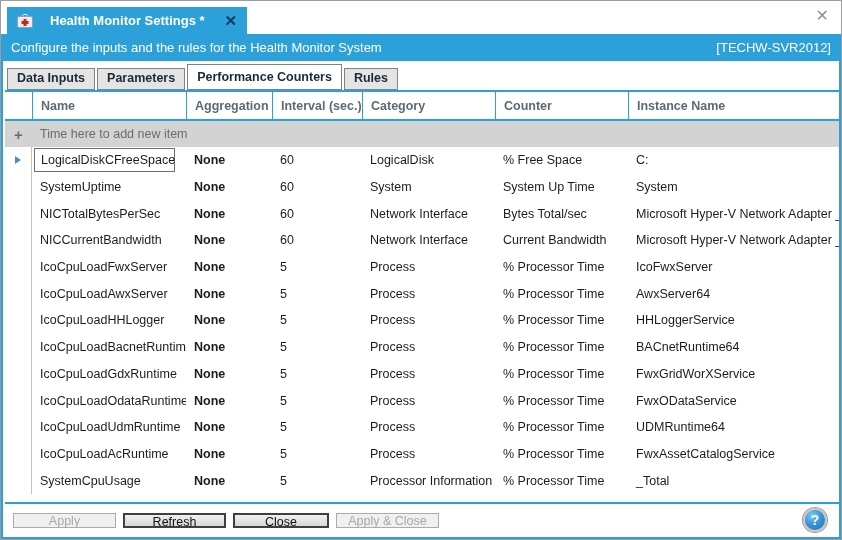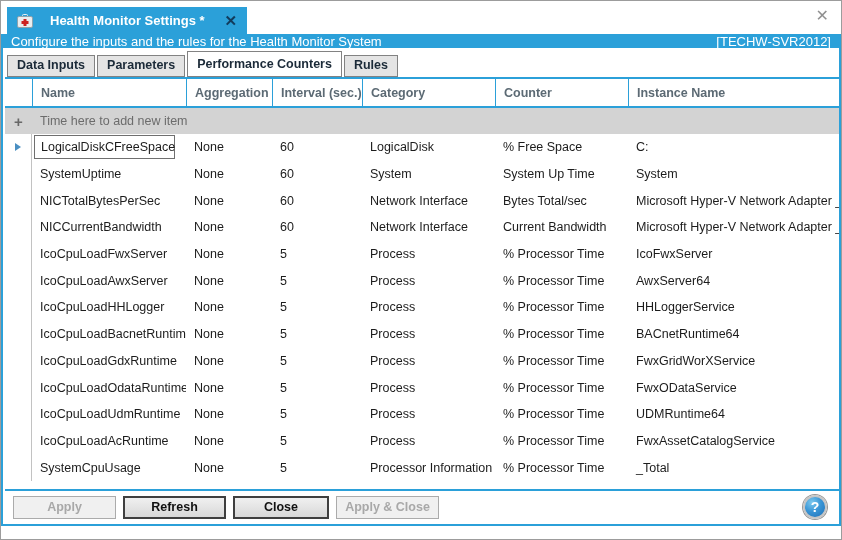--- a/index.html
+++ b/index.html
@@ -17,21 +17,21 @@
     gap:17px; padding:0 10px; font-size:13px; font-weight:bold;
   }
   .doc-tab .tab-close { color:#123b5c; font-size:15px; font-weight:bold; margin-left:3px; cursor:default; }
   .window-close {
     position:absolute; right:12px; top:7px; color:#909090; font-size:16px;
     line-height:16px; cursor:default;
   }
   .firstaid { width:16px; height:14px; display:block; }
   
   .message-bar {
-    height:14px; background:var(--accent); color:#fff; font-size:13px;
+    height:27px; background:var(--accent); color:#fff; font-size:13px;
     display:flex; align-items:center; justify-content:space-between; padding:0 10px;
   }
   
   .content {
     height:478px; border-left:2px solid var(--accent); border-right:2px solid var(--accent);
     border-bottom:2px solid var(--accent); background:#fff; display:flex; flex-direction:column;
   }
   .tabstrip { height:29px; display:flex; align-items:flex-end; padding-left:4px; gap:2px; }
   .tab {
     background:#e4e4e4; border:1px solid #828282; color:#1b2a38; font-weight:bold;
@@ -60,30 +60,30 @@
   .add-plus { width:27px; flex:none; text-align:center; color:#686868; font-size:15px; font-weight:bold; }
   .add-label { padding-left:8px; }
   .rows { }
   .row { display:flex; height:26.7px; align-items:center; font-size:12.5px; color:#1c1c1c; }
   .cell { padding-left:8px; white-space:nowrap; overflow:hidden; height:100%; display:flex; align-items:center; }
   .ind-cell {
     width:27px; flex:none; height:100%; border-right:1px solid #c2c2c2;
     display:flex; align-items:center; justify-content:center; padding:0;
   }
   .row-arrow { width:0; height:0; border-top:4px solid transparent; border-bottom:4px solid transparent; border-left:6px solid #4a8fc2; }
-  .cell.bold { font-weight:normal; }
+  .cell.bold { font-weight:bold; }
   .editor {
     border:1px solid #6f6f6f; background:#fff; margin-left:2px;
     width:141px; height:24px; display:flex; align-items:center; padding-left:6px;
   }
   .grid-spacer { height:8px; }
   
   .footer { position:relative; flex:1; display:flex; align-items:center; gap:7px; padding-left:10px; }
   .btn {
-    height:23px; font-family:"Liberation Sans", sans-serif; font-size:12.5px; font-weight:bold;
+    height:15px; font-family:"Liberation Sans", sans-serif; font-size:12.5px; font-weight:normal;
     background:linear-gradient(#f0f0f0,#d8d8d8); border:2px solid #3f3f3f; color:#111;
     width:103px; cursor:default;
   }
   .btn.w96 { width:96px; }
   .btn.disabled {
     background:#f0f0f0; border:1px solid #ababab; color:#a8a8a8;
   }
   .help-btn {
     position:absolute; right:12px; top:50%; transform:translateY(-50%);
     width:24px; height:24px; border-radius:50%;

